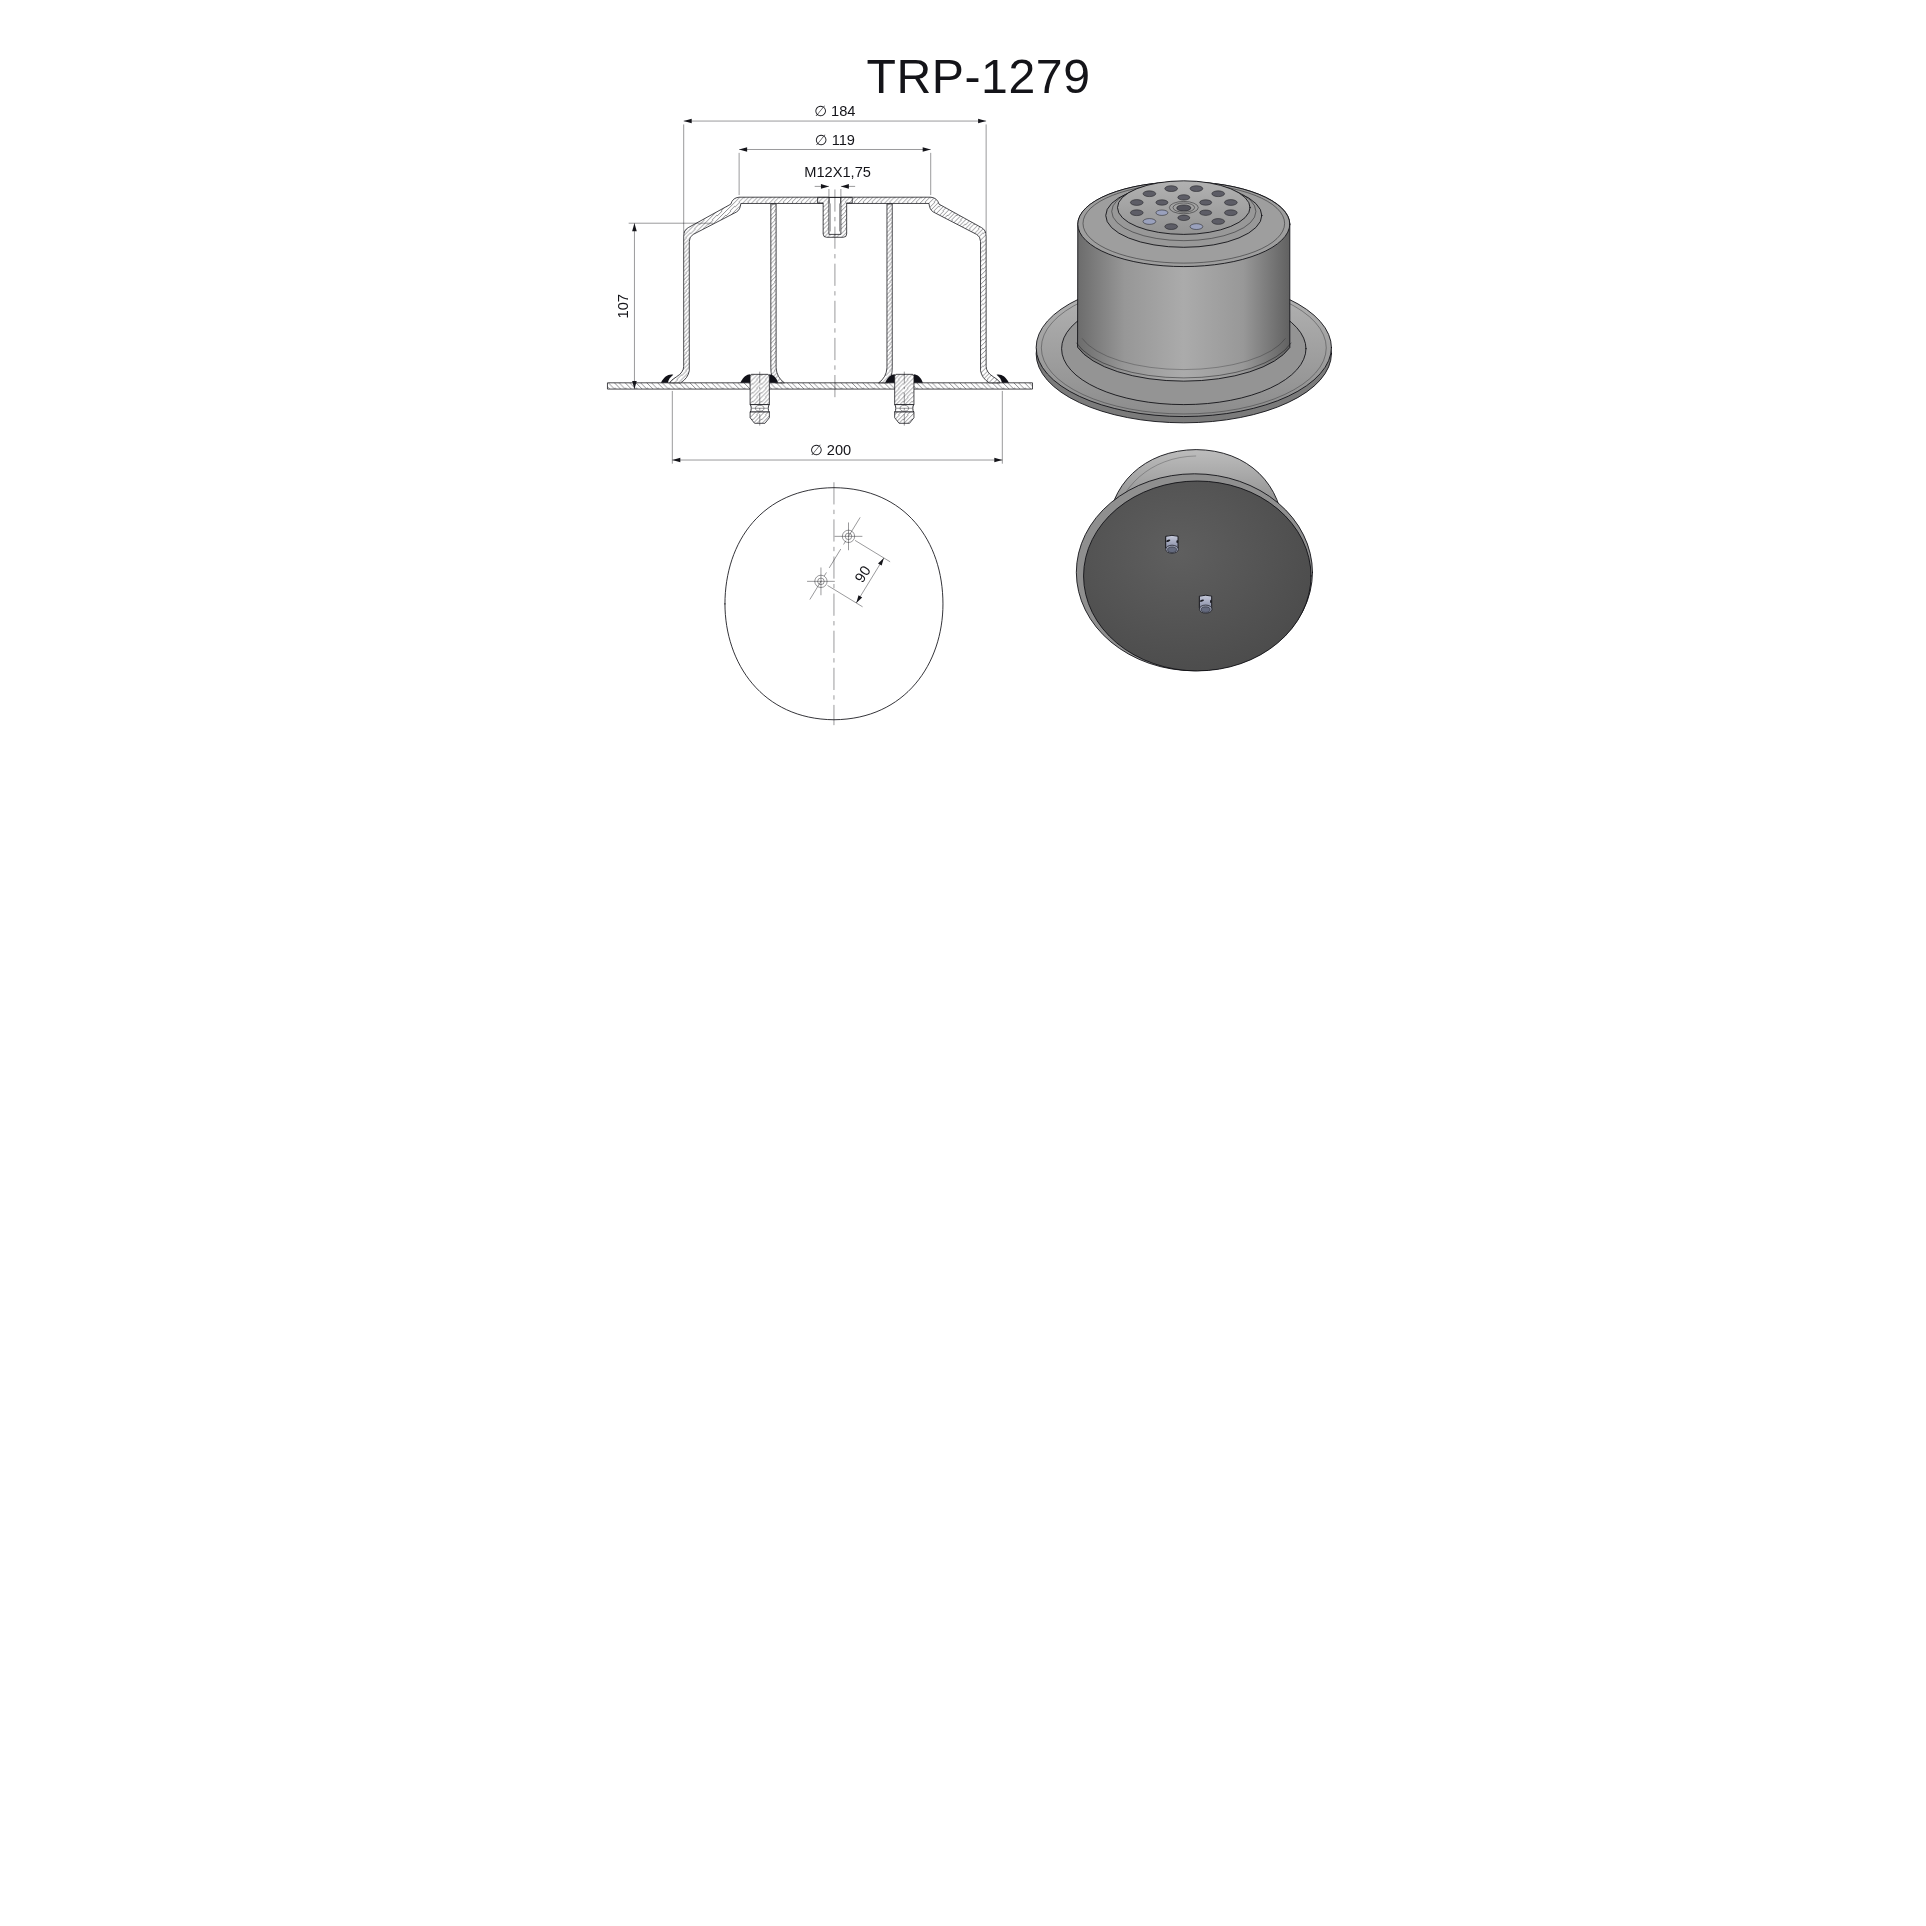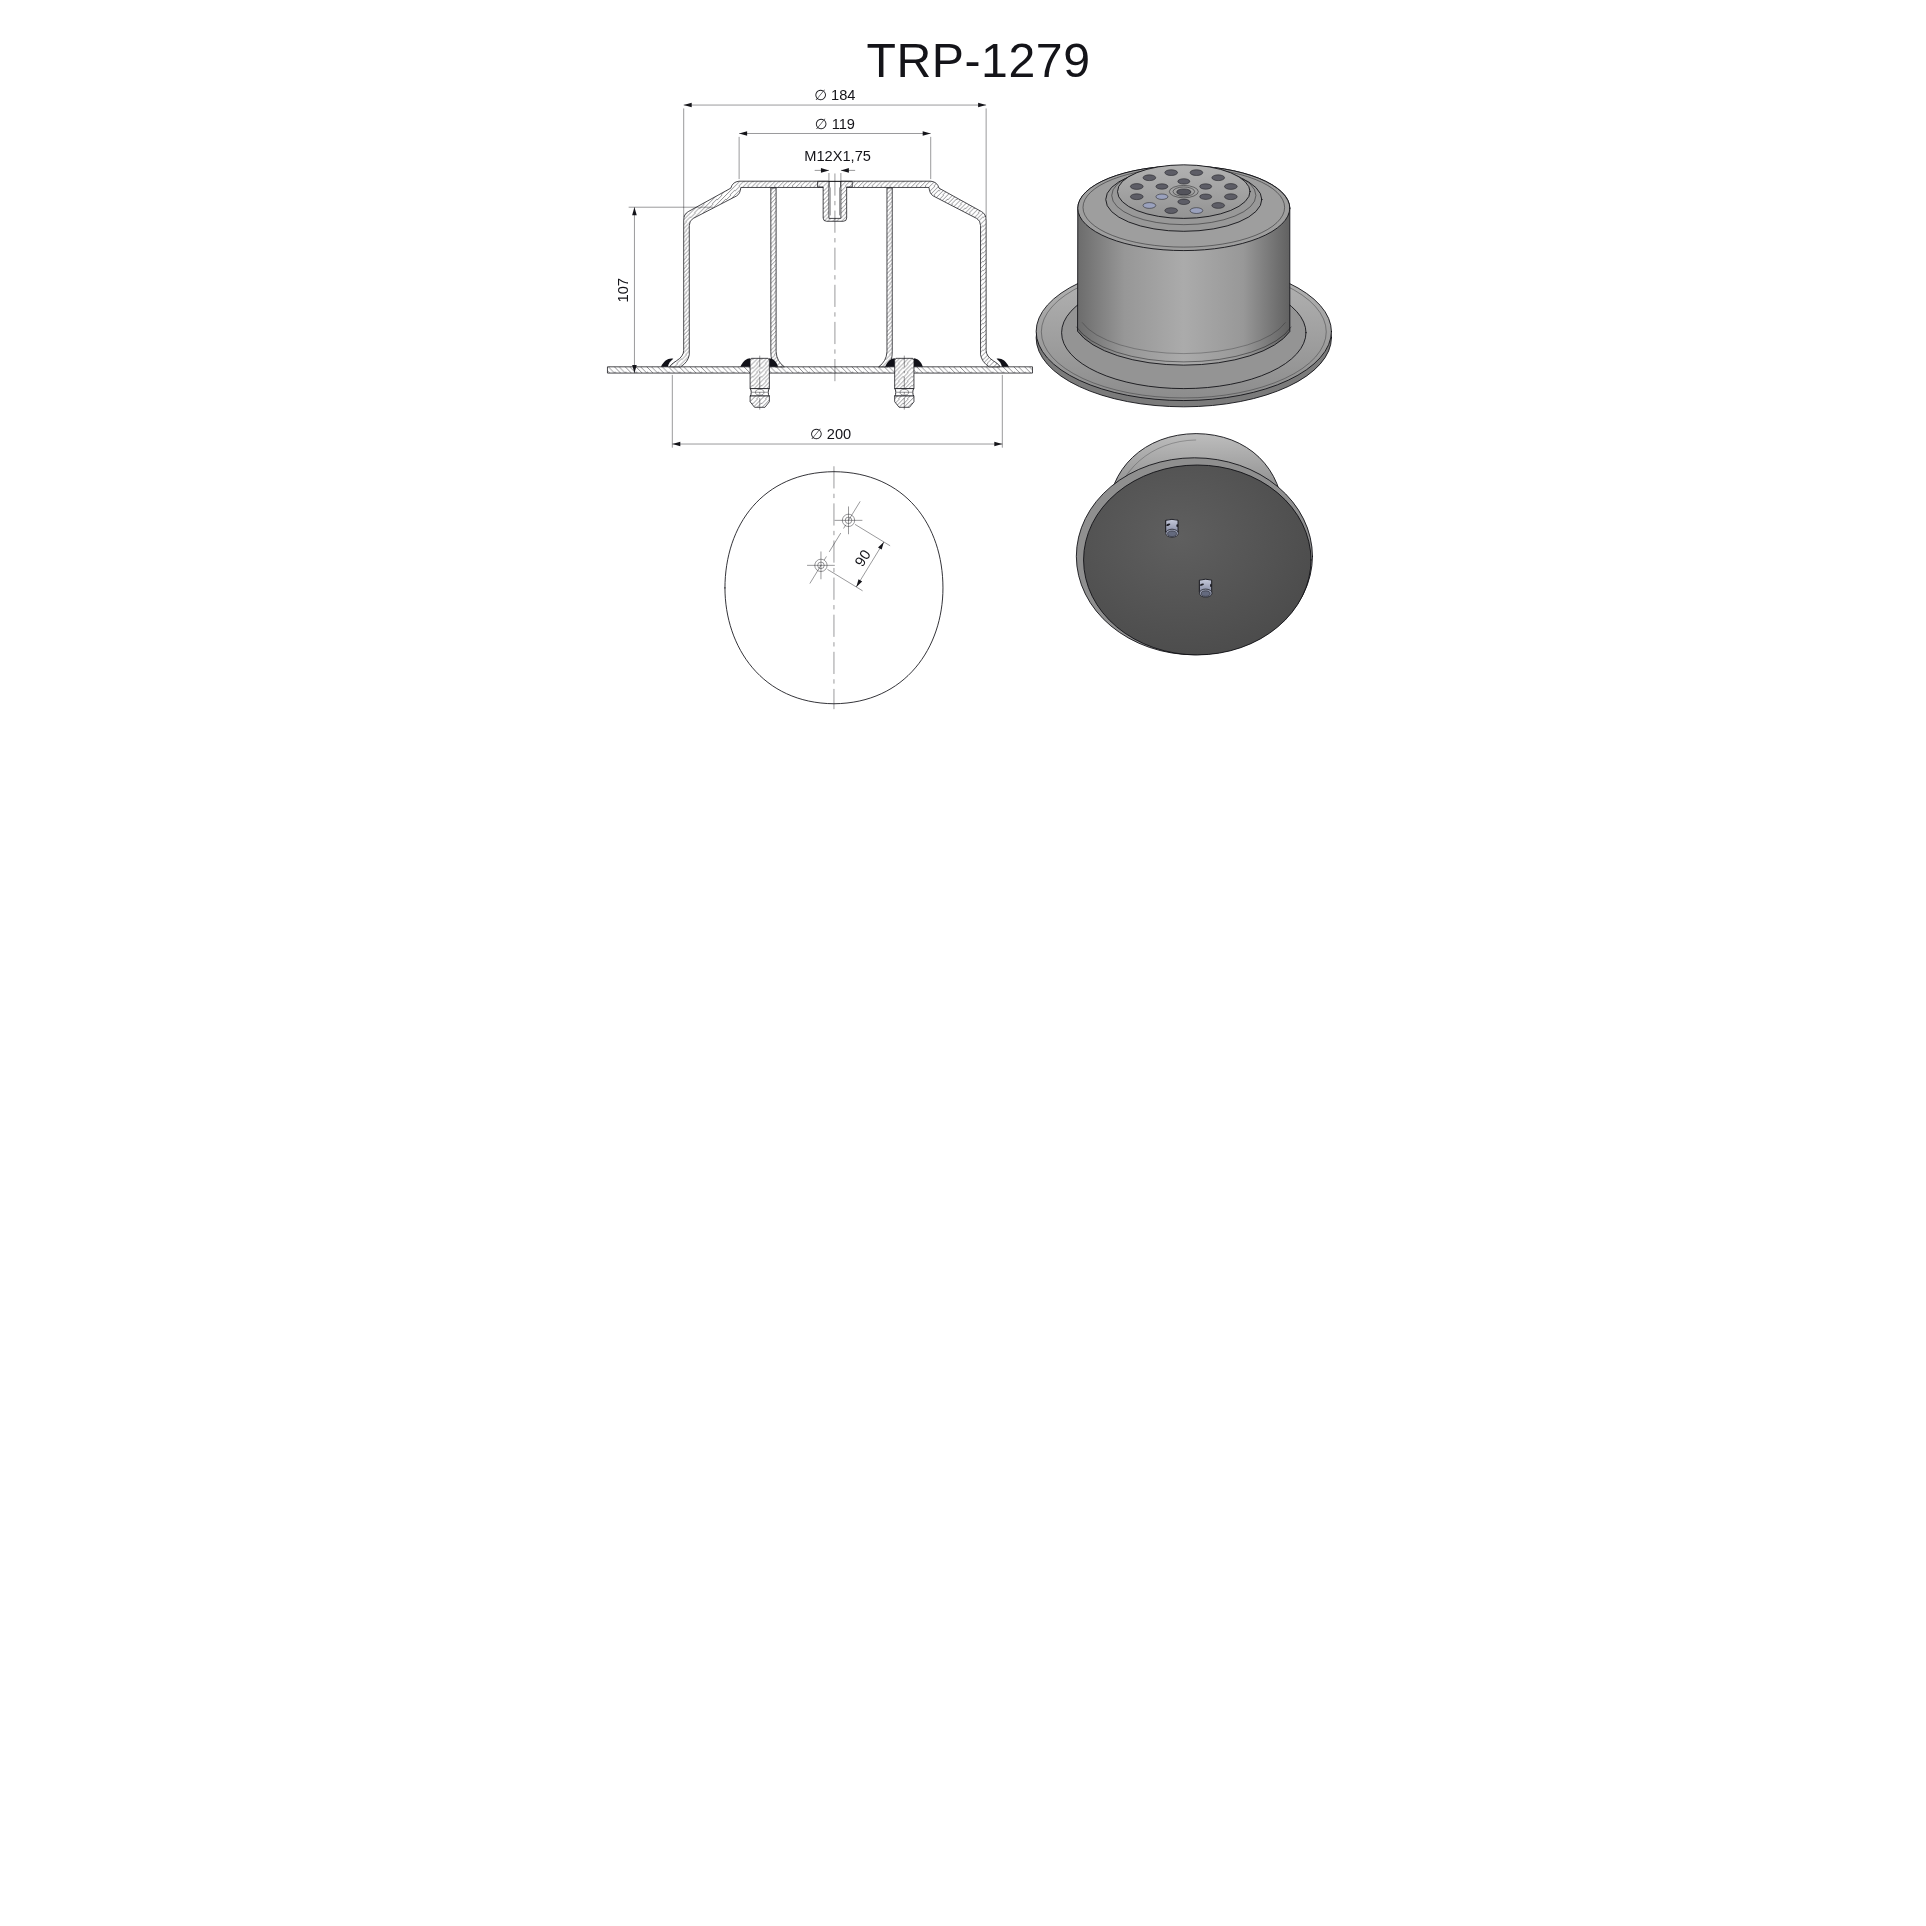--- a/index.html
+++ b/index.html
@@ -1,16 +1,16 @@
 <!DOCTYPE html>
 <html style="font-size:6.2px"><head>
 <meta charset="utf-8">
 <style>
   html,body{margin:0;padding:0;background:#ffffff;}
-  .page{width:100%;max-width:740px;margin:0 auto;}
+  .page{width:100%;max-width:740px;margin:16px auto;}
   svg{display:block;width:100%;height:auto;background:#ffffff;}
   svg text{font-family:"Liberation Sans","DejaVu Sans",sans-serif;fill:#141419;}
   .ttl{font-size:500px;letter-spacing:6px;}
   .dimtxt{font-size:152px;}
   .outline{fill:none;stroke:#15151a;stroke-width:9;stroke-linejoin:round;stroke-linecap:round;}
   .outline2{fill:#ffffff;stroke:#15151a;stroke-width:9;stroke-linejoin:round;}
   .hat{stroke:#15151a;stroke-width:8;stroke-linejoin:round;}
   .thin{fill:none;stroke:#15151a;stroke-width:4.5;}
   .cl{fill:none;stroke:#15151a;stroke-width:4.5;stroke-dasharray:230 55 45 55;}
   .cls{fill:none;stroke:#15151a;stroke-width:4.5;stroke-dasharray:120 38 24 38;}

